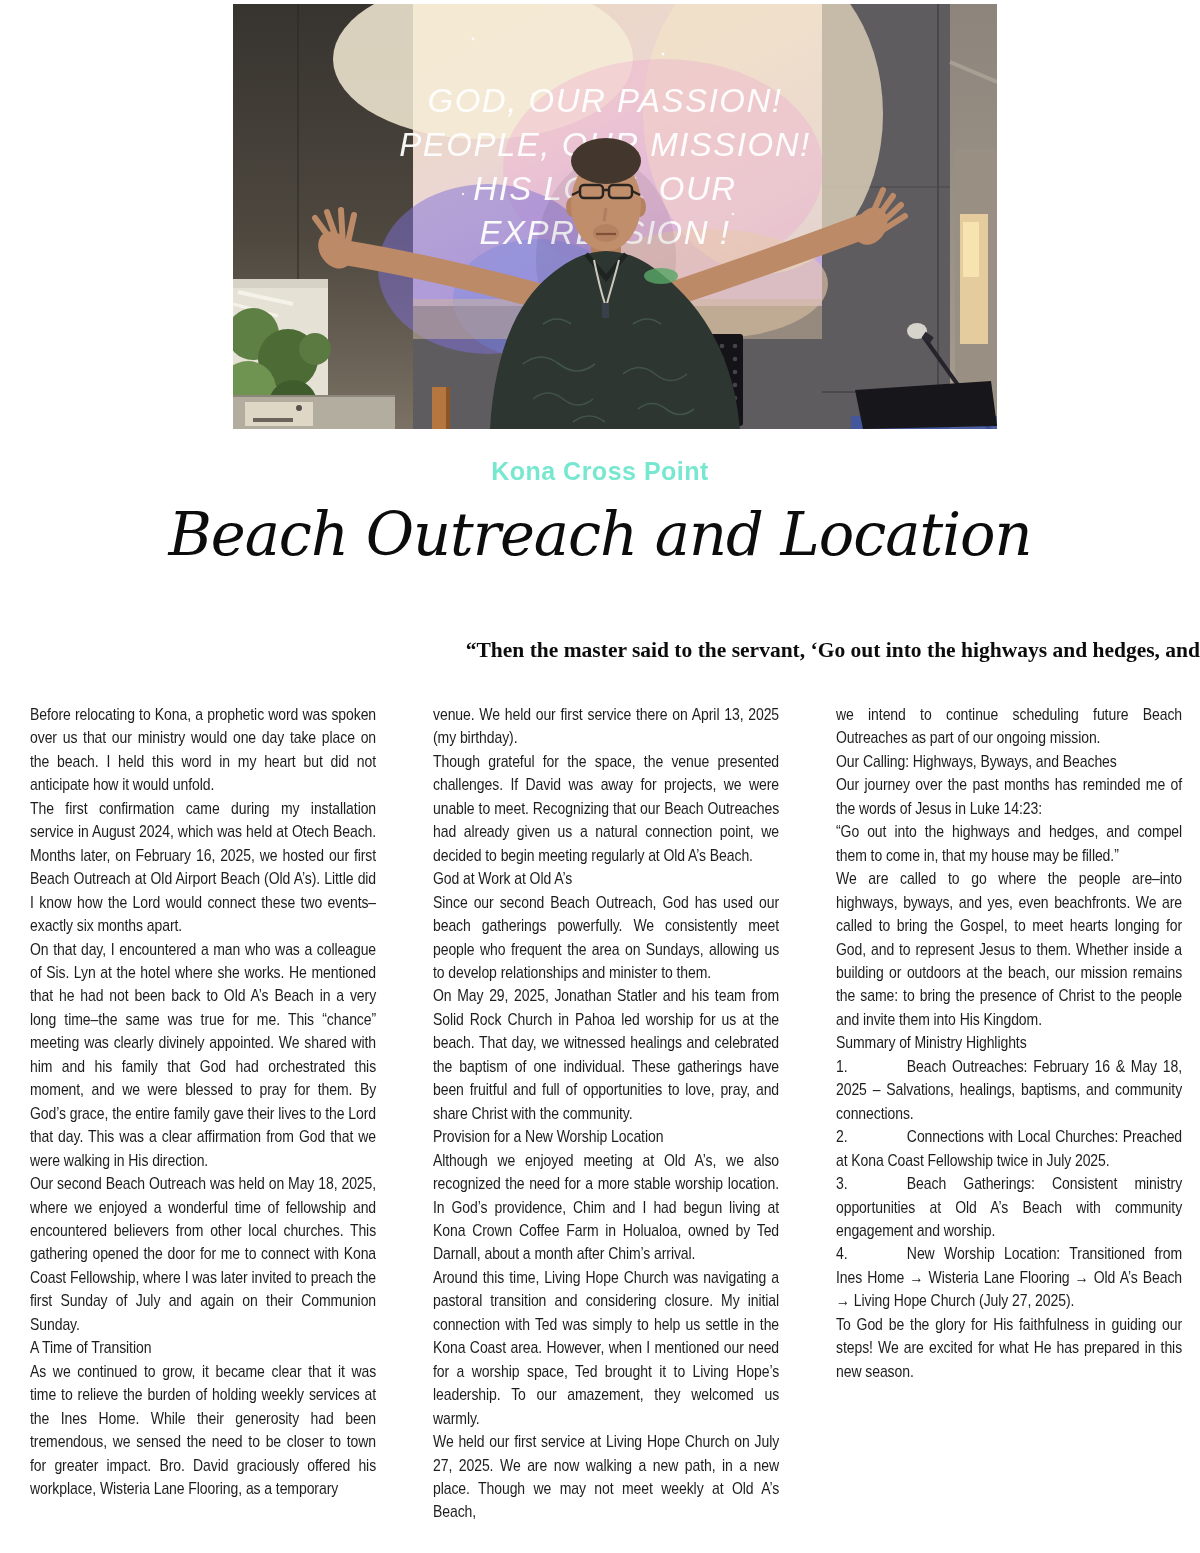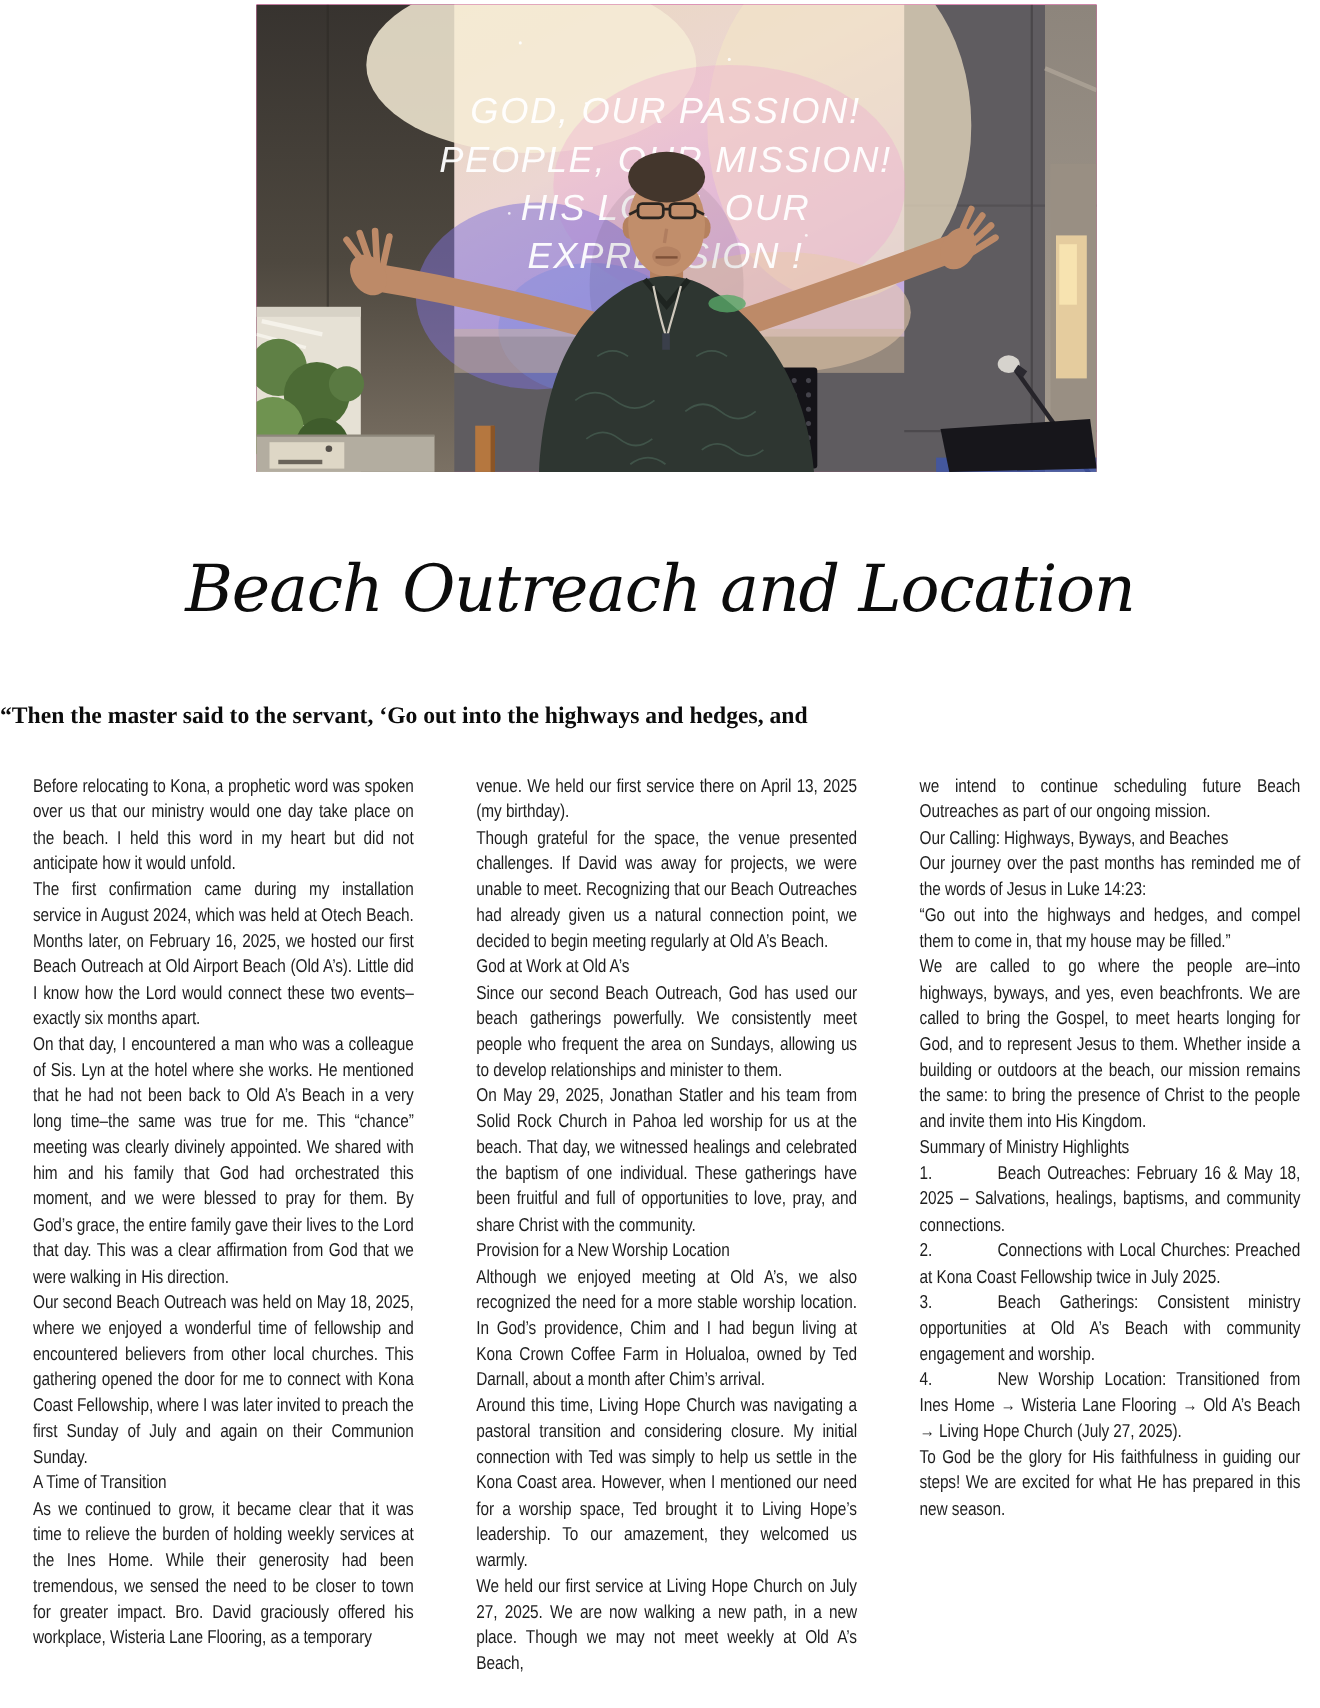--- a/index.html
+++ b/index.html
@@ -4,34 +4,34 @@
 <style>
   html,body{margin:0;padding:0;}
   body{
     width:1200px;height:1553px;background:#ffffff;
     font-family:"Liberation Sans",sans-serif;
     position:relative;overflow:hidden;
   }
   .page{position:absolute;inset:0;}
   .photo{
     position:absolute;left:233px;top:4px;width:764px;height:425px;margin:0;
-    overflow:hidden;background:#ec4899;
+    overflow:hidden;background:#fef9c3;
   }
   .photo svg{display:block;}
   .brand{
     position:absolute;left:0;top:457px;width:1200px;text-align:center;
     font-weight:800;font-size:25px;letter-spacing:0.5px;
   }
   .title{
     position:absolute;left:0;top:500px;width:1200px;margin:0;text-align:center;
     font-family:"DejaVu Serif",serif;font-style:italic;font-weight:400;
     font-size:59px;color:#0c0c0c;letter-spacing:-1px;
   }
   .quote{
-    position:absolute;left:0;top:638px;width:1200px;text-align:left;
+    position:absolute;left:0;top:638px;width:1200px;text-align:right;
     font-family:"Liberation Serif",serif;font-weight:bold;font-size:21.5px;color:#0c0c0c;
   }
   .columns{position:absolute;left:16px;top:703px;width:1200px;height:830px;}
   .col{
     position:absolute;top:0;width:420px;
     transform:scaleX(0.824);transform-origin:0 0;
   }
   .col1{left:14px}.col2{left:417px}.col3{left:820px}
   p.body-par{
     margin:0;font-size:17px;line-height:23.45px;color:#1d1d1d;
@@ -216,20 +216,21 @@
         <path d="M353,250 L373,274 L393,250" stroke="#1e2420" stroke-width="5" fill="none"></path>
         <ellipse cx="428" cy="272" rx="17" ry="8" fill="#57a868" opacity="0.8"></ellipse>
 
         <path d="M361,256 C 366,280 370,294 372,300" stroke="#cfc9bd" stroke-width="2" fill="none"></path>
         <path d="M386,256 C 380,280 375,294 374,300" stroke="#cfc9bd" stroke-width="2" fill="none"></path>
         <rect x="369" y="299" width="7" height="15" fill="#3a3f4a"></rect>
       </g>
     </svg>
   </figure>
 
+  <div class="brand" style="color: rgb(120, 231, 208);">Kona Cross Point</div>
   <h1 class="title">Beach Outreach and Location</h1>
   <div class="quote">“Then the master said to the servant, ‘Go out into the highways and hedges, and</div>
 
   <div class="columns" id="columns">
       <div class="col col1">
         <p class="body-par">Before relocating to Kona, a prophetic word was spoken over us that our ministry would one day take place on the beach. I held this word in my heart but did not anticipate how it would unfold.</p>
         <p class="body-par">The first confirmation came during my installation service in August 2024, which was held at Otech Beach. Months later, on February 16, 2025, we hosted our first Beach Outreach at Old Airport Beach (Old A’s). Little did I know how the Lord would connect these two events–exactly six months apart.</p>
         <p class="body-par">On that day, I encountered a man who was a colleague of Sis. Lyn at the hotel where she works. He mentioned that he had not been back to Old A’s Beach in a very long time–the same was true for me. This “chance” meeting was clearly divinely appointed. We shared with him and his family that God had orchestrated this moment, and we were blessed to pray for them. By God’s grace, the entire family gave their lives to the Lord that day. This was a clear affirmation from God that we were walking in His direction.</p>
         <p class="body-par">Our second Beach Outreach was held on May 18, 2025, where we enjoyed a wonderful time of fellowship and encountered believers from other local churches. This gathering opened the door for me to connect with Kona Coast Fellowship, where I was later invited to preach the first Sunday of July and again on their Communion Sunday.</p>
         <p class="body-par">A Time of Transition</p>

